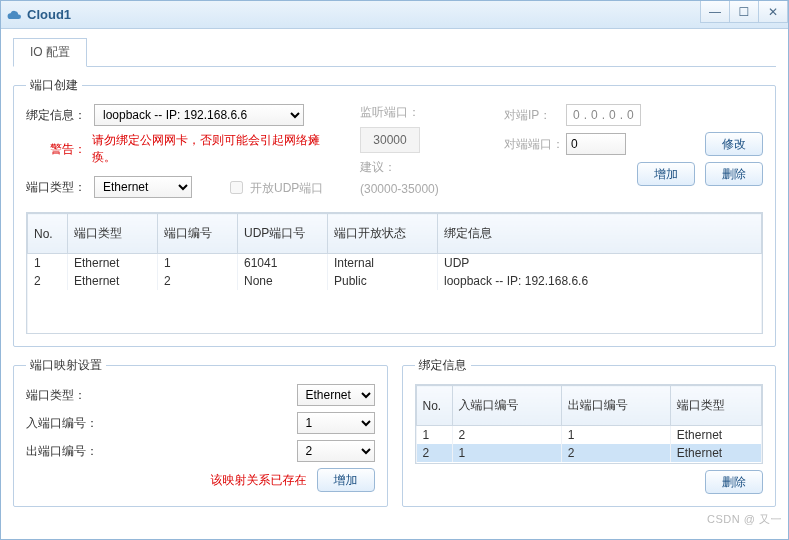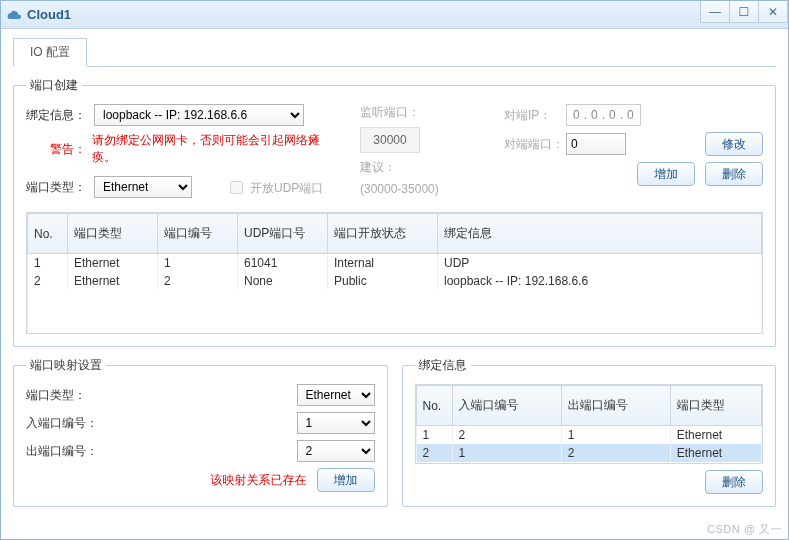--- a/index.html
+++ b/index.html
@@ -41,21 +41,21 @@
   .col3 { flex: 1; }
   .pair { display: flex; align-items: center; margin-bottom: 6px; gap: 2px;}
   .rightbtns { display: flex; gap: 10px; justify-content: flex-end; margin-top: 4px;}
   .lower { display: flex; gap: 14px; }
   .lower fieldset { flex: 1; }
   .mapset .pair .lbl { width: 86px; }
   .maplist-tablewrap { height: 80px; overflow: auto; border: 1px solid #cdd8e3; }
   .footer-right { display: flex; justify-content: flex-end; margin-top: 6px;}
   .mapadd-row { display: flex; justify-content: flex-end; align-items: center; gap: 10px; margin-top: 6px;}
   .mapadd-row .msg { color: #d00; }
-  .watermark { position: absolute; right: 6px; bottom: 2px; color: #bbb; font-size: 11px; letter-spacing: .5px;}
+  .watermark { position: absolute; right: 6px; bottom: 12px; color: #bbb; font-size: 11px; letter-spacing: .5px;}
   .suggest { color: #aaa; font-size: 11px;}
 </style>
 </head>
 <body>
 
 <div class="window">
   <div class="titlebar">
     <svg class="appicon" viewBox="0 0 24 24">
         <path fill="currentColor" d="M6 19a5 5 0 0 1 0-10 7 7 0 0 1 13.3 2H20a4 4 0 0 1 0 8H6z"></path>
       </svg>

